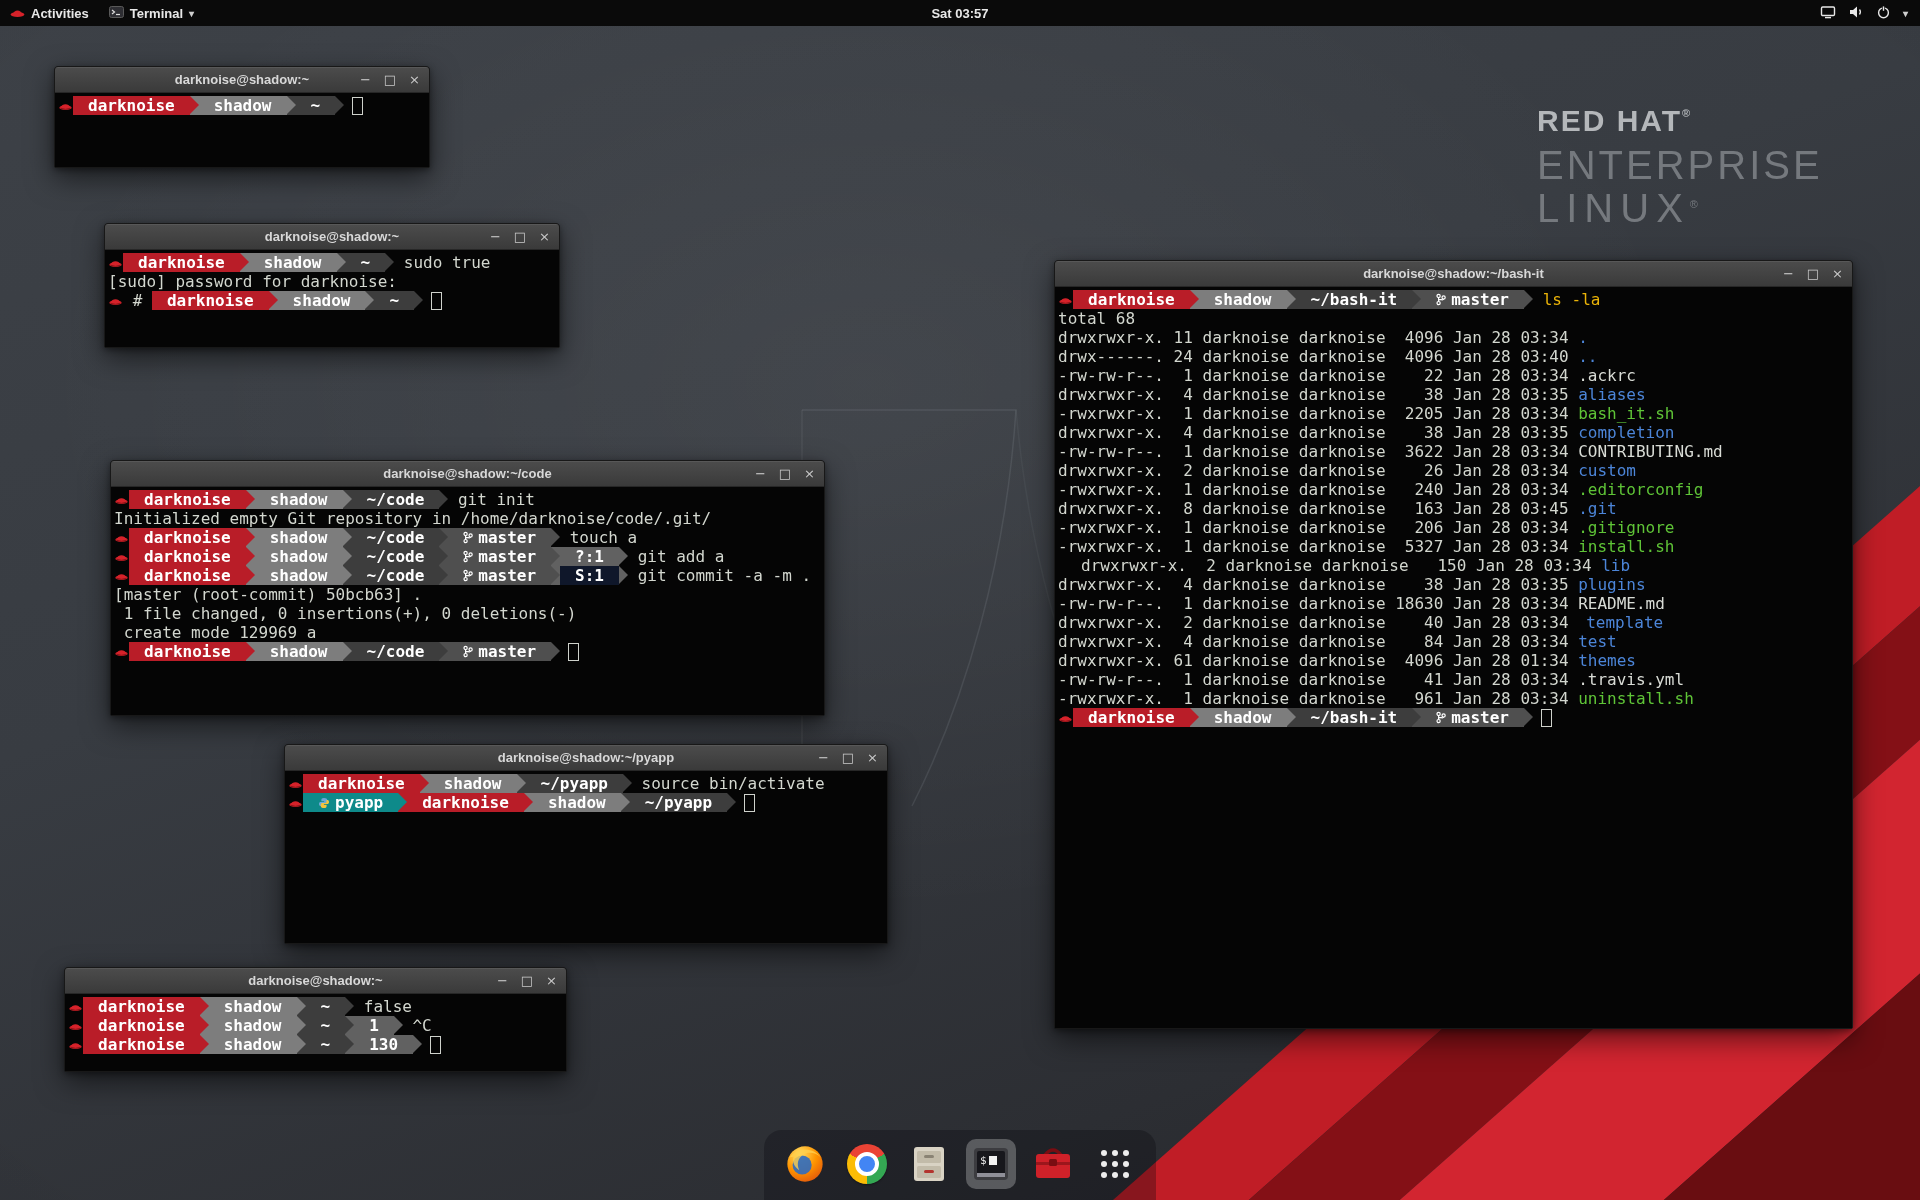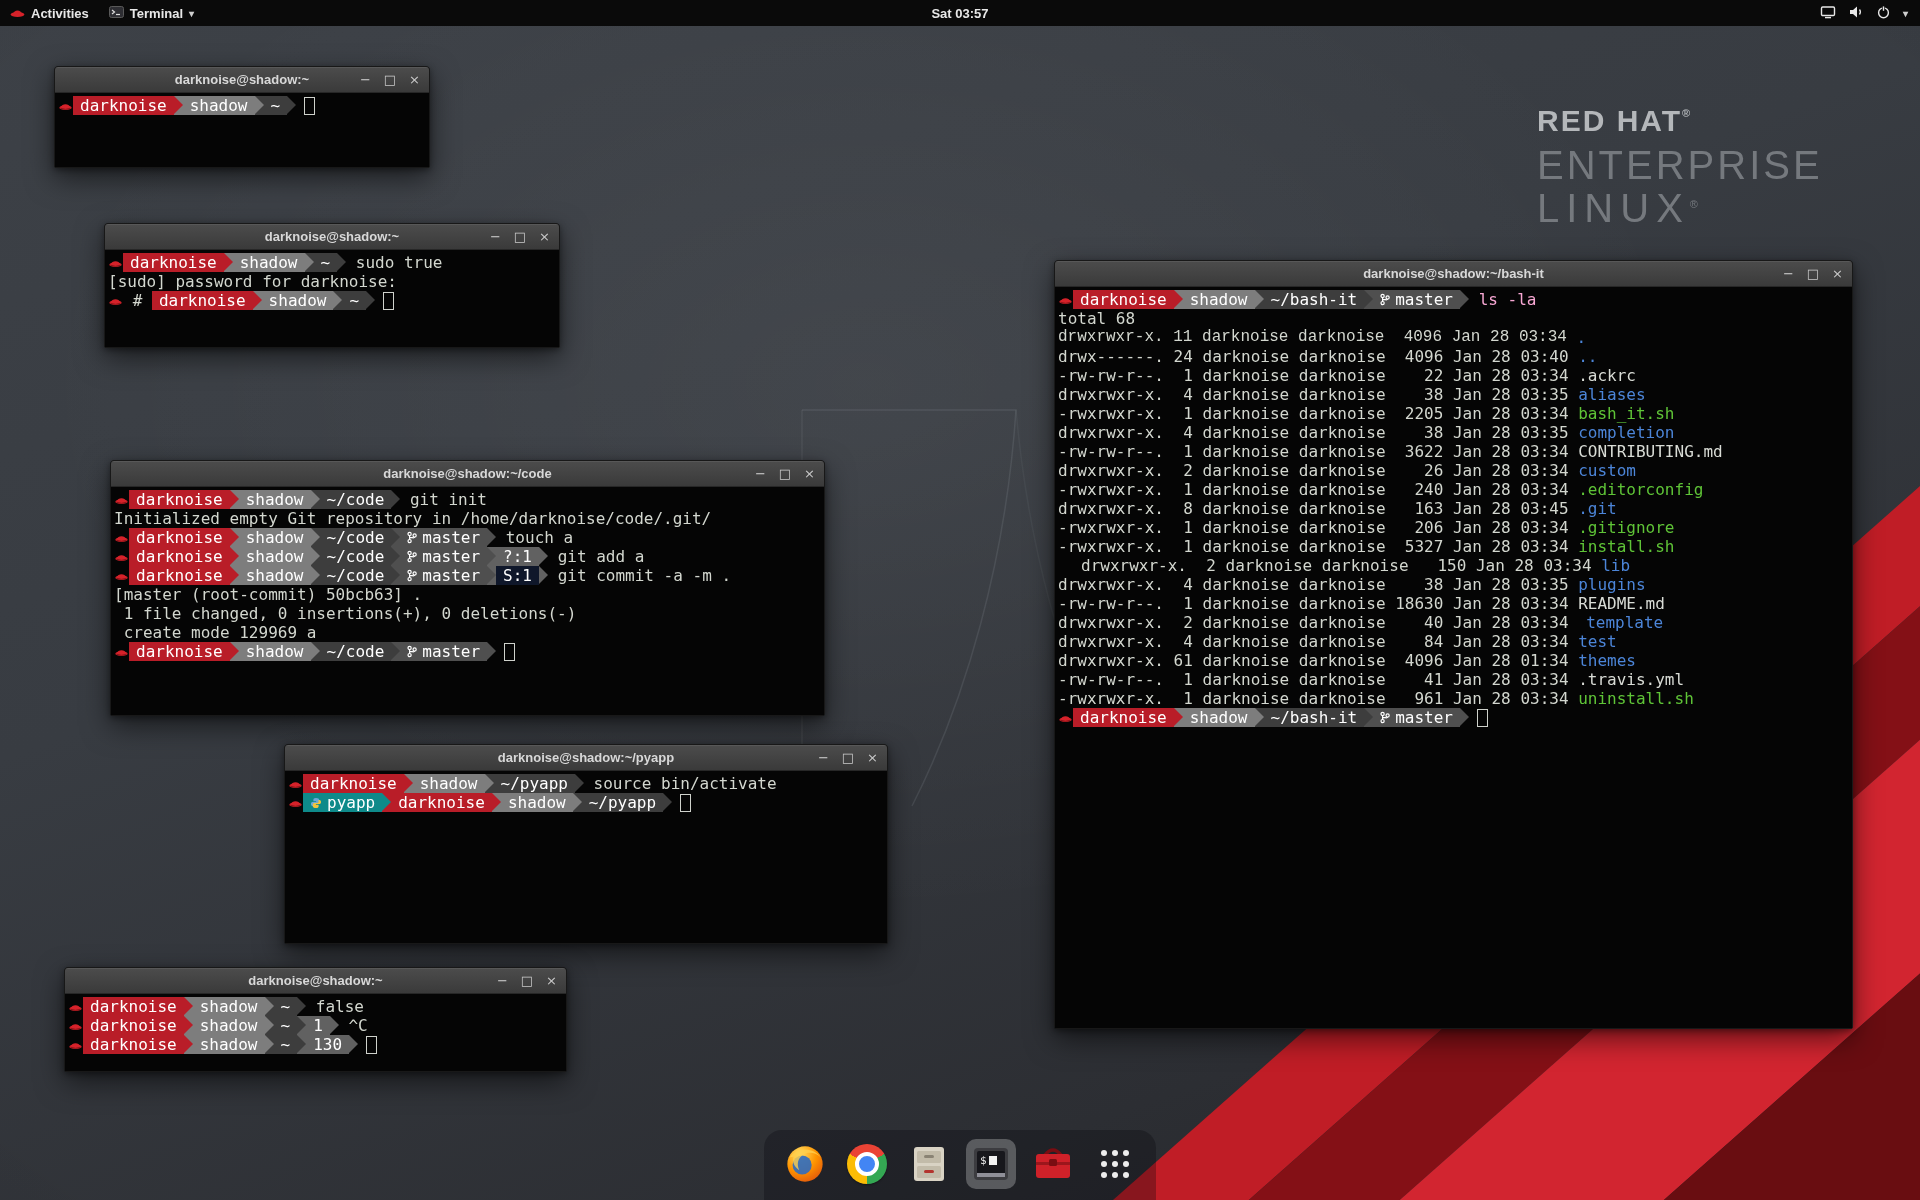--- a/index.html
+++ b/index.html
@@ -38,21 +38,21 @@
   .titlebar{flex:0 0 25px;height:25px;background:linear-gradient(#4c4c4c,#3a3a3a);
             border-bottom:1px solid #272727;position:relative;display:flex;align-items:center;justify-content:center;
             box-shadow:inset 0 1px 0 rgba(255,255,255,0.07)}
   .title{font-size:13px;font-weight:bold;color:#d8d8d8}
   .winbtns{position:absolute;right:9px;top:0;bottom:0;display:flex;align-items:center;gap:13px}
   .wbtn{color:#c9c9c9;font-size:13px;line-height:1;cursor:pointer;font-family:"DejaVu Sans",sans-serif}
   .term{flex:1;background:#050505;padding:3px 3px 0 3px;
         font-family:"DejaVu Sans Mono",monospace;font-size:16px;line-height:19px;color:#d3d7cf}
   .line{display:flex;align-items:stretch;height:19px}
   .hat{flex:0 0 15px;display:flex;align-items:center;justify-content:center}
-  .seg{display:inline-flex;align-items:center;padding:0 7px;color:#ffffff;font-weight:normal;flex-shrink:0}
+  .seg{display:inline-flex;align-items:center;padding:0 15px;color:#ffffff;font-weight:bold;flex-shrink:0}
   .arrow{position:relative;flex:0 0 9px;width:9px;height:19px}
   .arrow i{position:absolute;left:0;top:0;width:0;height:0;display:block;
            border-top:9.5px solid transparent;border-bottom:9.5px solid transparent;border-left:9px solid transparent}
   .txt{white-space:pre;flex-shrink:0}
   .cursor{flex:0 0 9px;width:9px;height:16px;border:1px solid #cfd2cc;margin-left:8px;align-self:center}
   
   .w0{left:54px;  top:66px;  width:374px;height:100px}
   .w1{left:104px; top:223px; width:454px;height:123px}
   .w2{left:110px; top:460px; width:713px;height:254px}
   .w3{left:284px; top:744px; width:602px;height:198px}
@@ -610,27 +610,27 @@
             <svg width="10" height="13" viewBox="0 0 10 13" style="margin-right:5px">
               <circle cx="2.6" cy="2.9" r="1.6" fill="none" stroke="#fff" stroke-width="1.2"></circle>
               <circle cx="2.6" cy="10.1" r="1.6" fill="none" stroke="#fff" stroke-width="1.2"></circle>
               <circle cx="7.6" cy="4.4" r="1.6" fill="none" stroke="#fff" stroke-width="1.2"></circle>
               <path d="M2.6 4.6 V8.4 M2.6 7.4 C2.6 5.6 7.6 7.8 7.6 6.1" fill="none" stroke="#fff" stroke-width="1.2"></path>
             </svg>
           </span>master</span>
         <span class="arrow" style="background: transparent;">
           <i style="border-left-color: rgb(79, 79, 79);"></i>
         </span>
-        <span class="txt" style="color: #f9a8d4; text-align: right;"> ls -la</span>
+        <span class="txt" style="color: #eab308; text-align: right;"> ls -la</span>
       </div>
       <div class="line">
         <span class="txt" style="color: rgb(211, 215, 207);">total 68</span>
       </div>
       <div class="line">
-        <span class="txt" style="color: rgb(211, 215, 207); font-family: Liberation Mono, monospace;">drwxrwxr-x. 11 darknoise darknoise  4096 Jan 28 03:34 </span>
+        <span class="txt" style="color: rgb(211, 215, 207);">drwxrwxr-x. 11 darknoise darknoise  4096 Jan 28 03:34 </span>
         <span class="txt" style="color: rgb(76, 133, 216);">.</span>
       </div>
       <div class="line">
         <span class="txt" style="color: rgb(211, 215, 207);">drwx------. 24 darknoise darknoise  4096 Jan 28 03:40 </span>
         <span class="txt" style="color: rgb(76, 133, 216);">..</span>
       </div>
       <div class="line">
         <span class="txt" style="color: rgb(211, 215, 207);">-rw-rw-r--.  1 darknoise darknoise    22 Jan 28 03:34 </span>
         <span class="txt" style="color: rgb(217, 220, 214);">.ackrc</span>
       </div>

